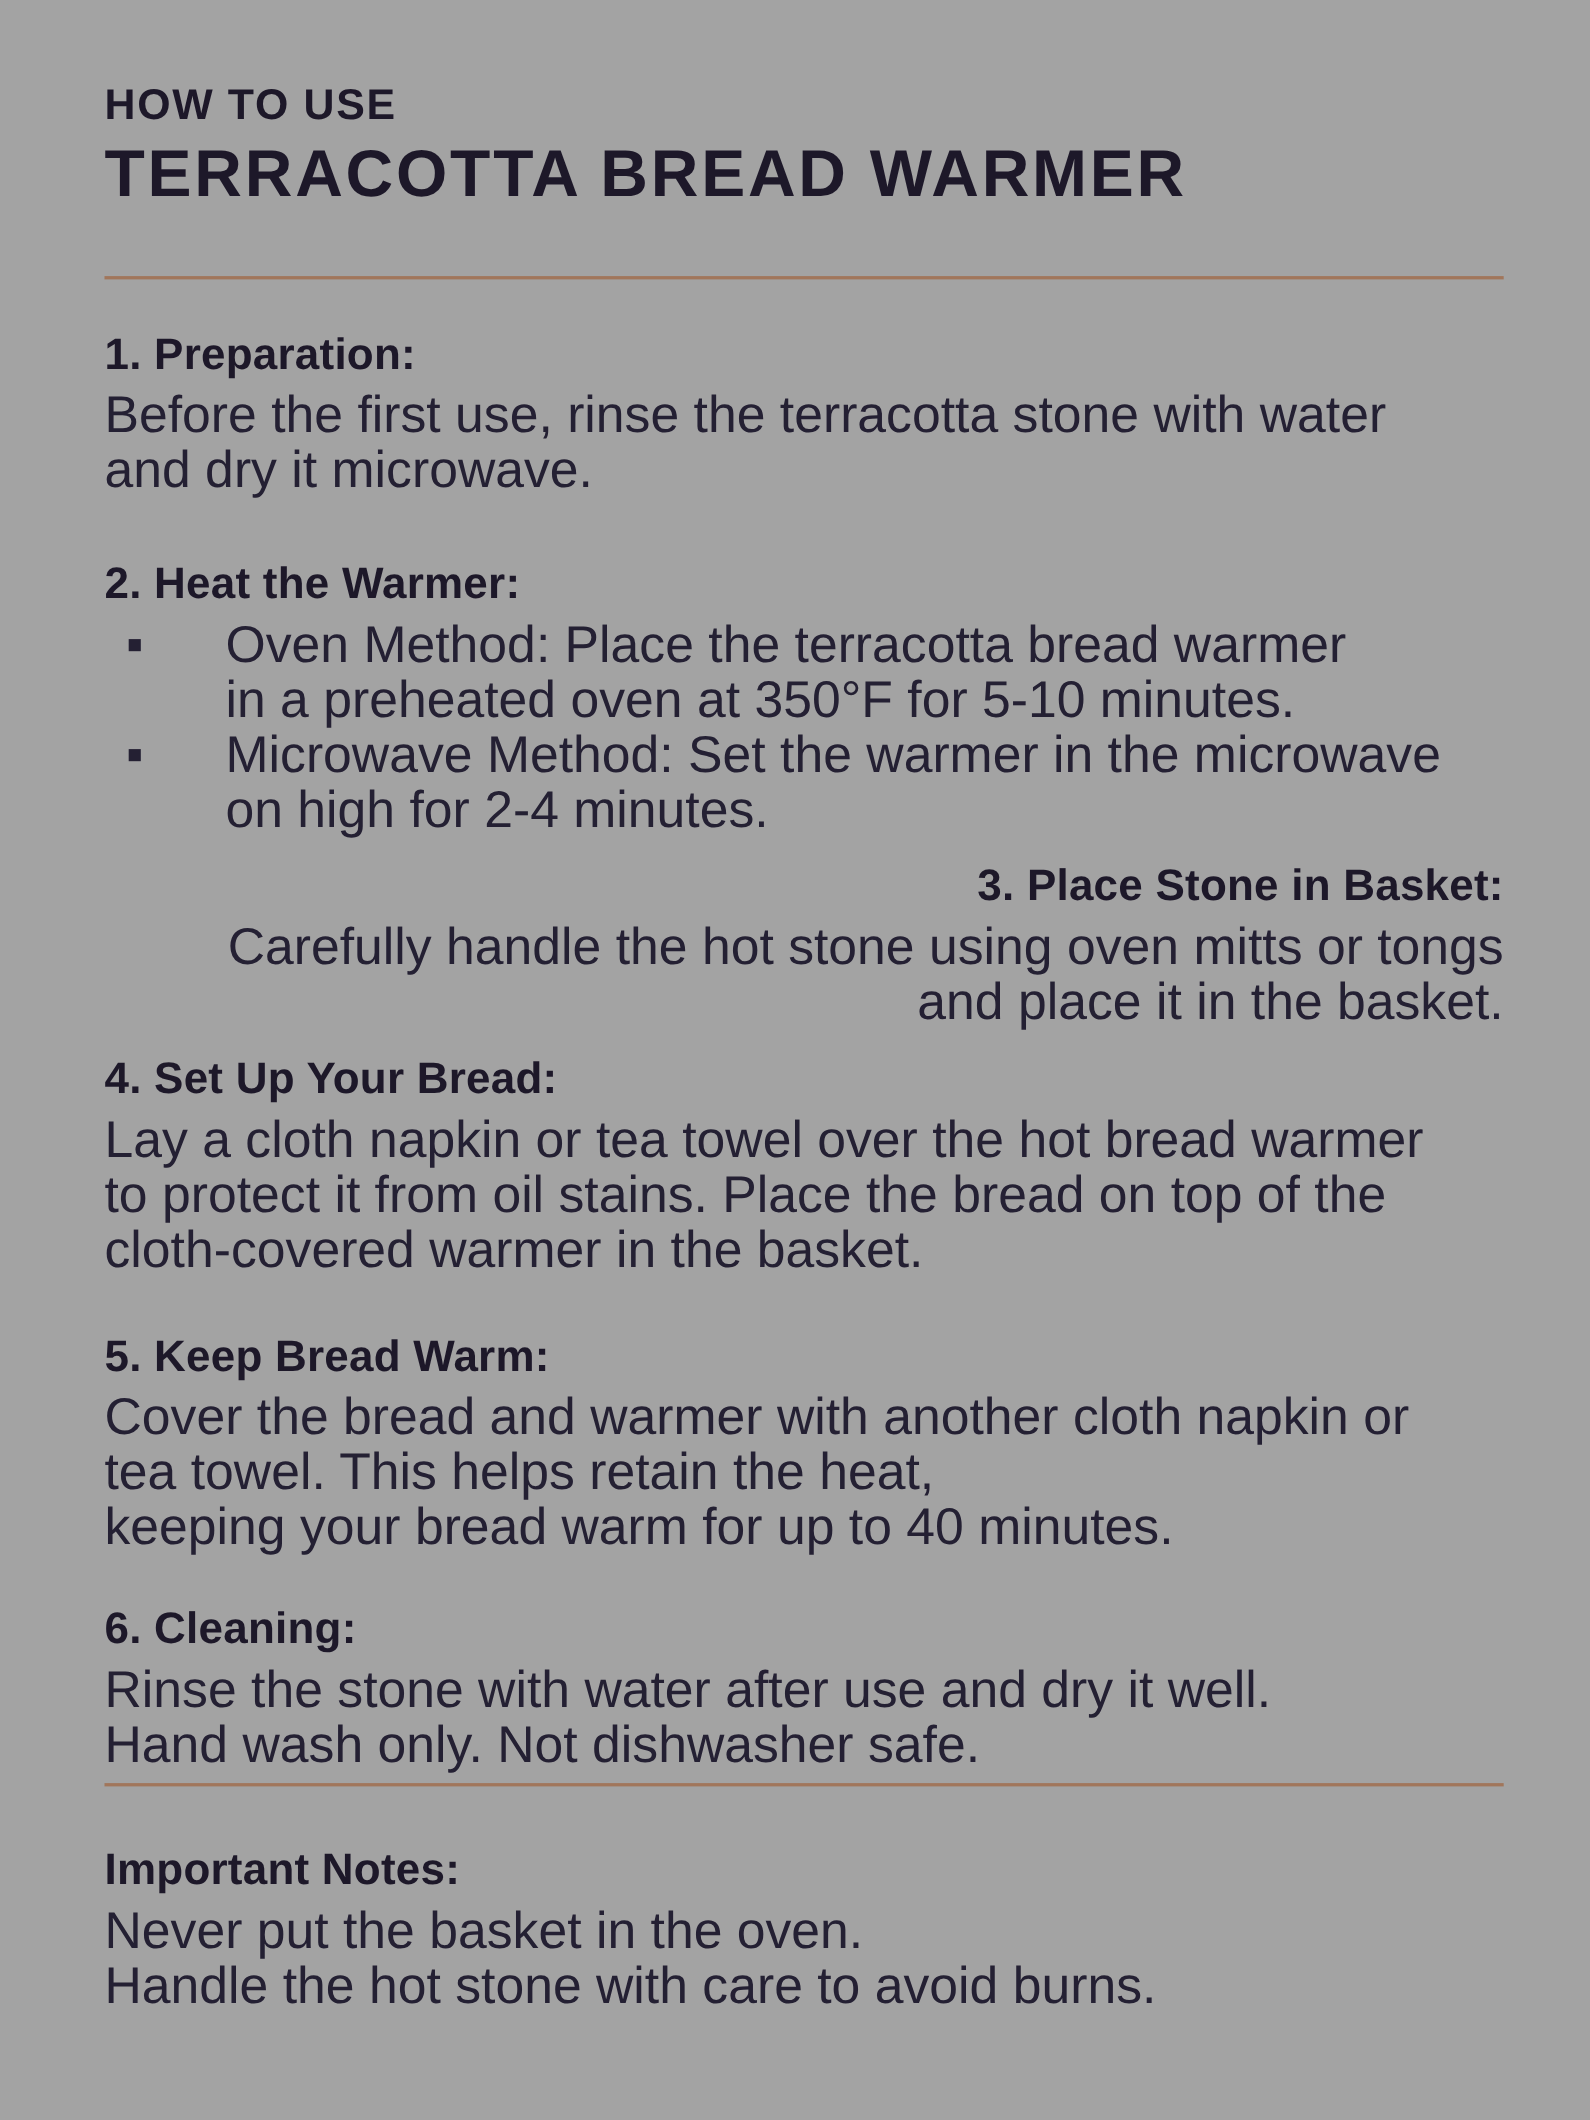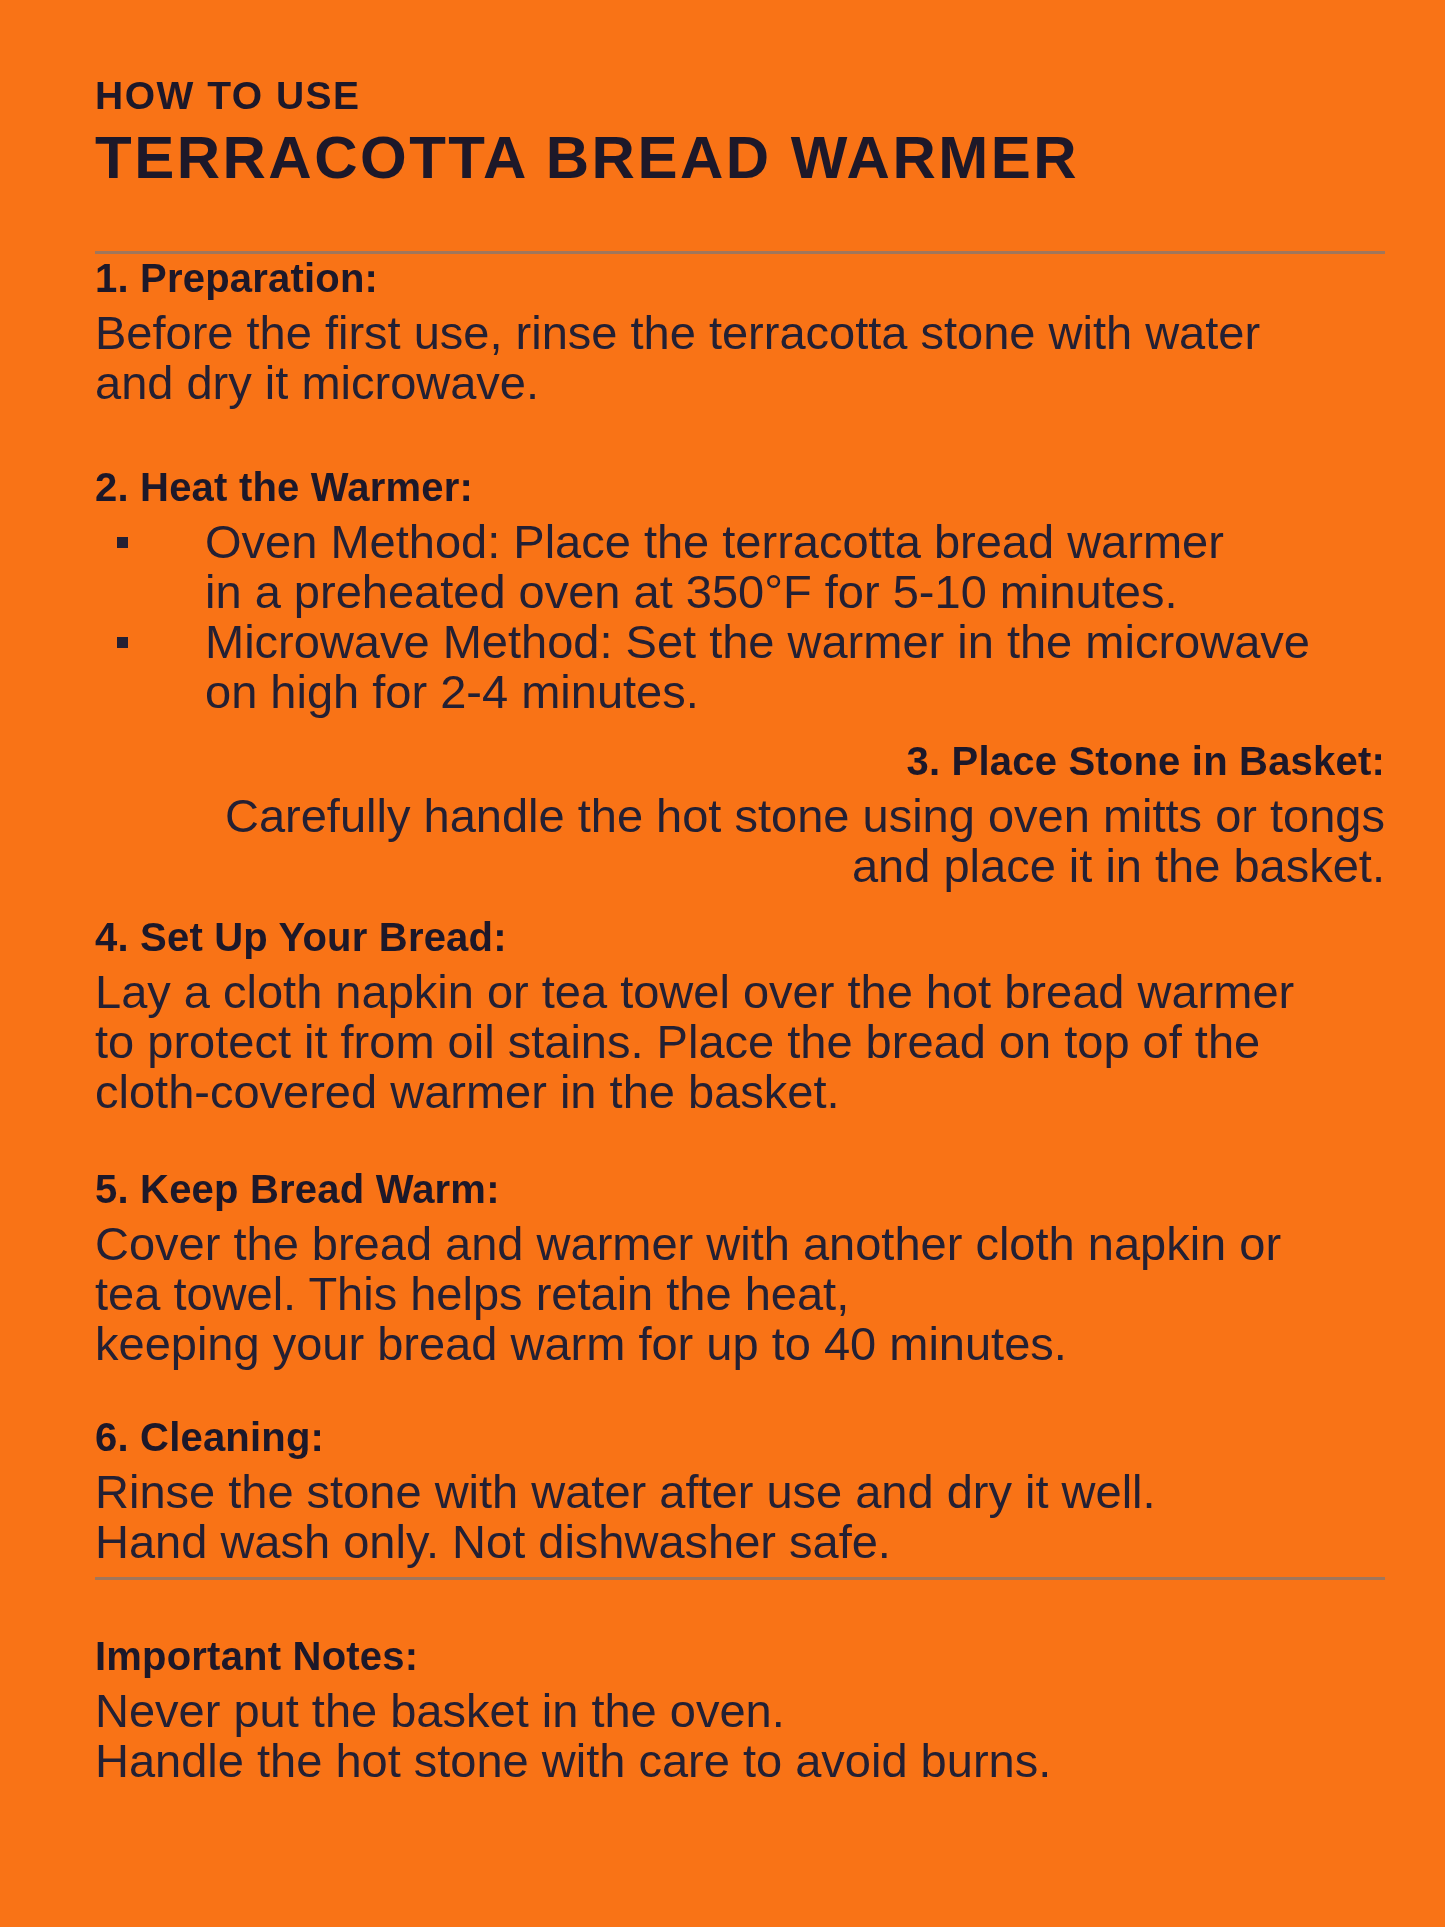--- a/index.html
+++ b/index.html
@@ -4,23 +4,23 @@
 <style>
   html, body {
     margin: 0;
     padding: 0;
     background: #ffffff;
   }
   .page {
     position: relative;
     width: 1445px;
     height: 1927px;
-    background: #f97316;
+    background: #a3a3a3;
     box-sizing: border-box;
-    padding: 72px 60px 40px 95px;
+    padding: 72px 78px 40px 95px;
     font-family: "Liberation Sans", "DejaVu Sans", sans-serif;
     color: #211c31;
     overflow: hidden;
   }
   .eyebrow {
     font-size: 39px;
     font-weight: 700;
     letter-spacing: 1.5px;
     line-height: 48px;
     color: #1d1829;
@@ -35,21 +35,21 @@
   }
   .divider {
     border: none;
     border-top: 3px solid #a1765b;
     margin: 57px 0 0 0;
   }
   .divider.bottom {
     margin-top: 10px;
   }
   section { margin: 0; }
-  .sec-1 { }
+  .sec-1 { margin-top: 44px; }
   .sec-2 { margin-top: 55px; }
   .sec-3 { margin-top: 20px; text-align: right; }
   .sec-4 { margin-top: 22px; }
   .sec-5 { margin-top: 48px; }
   .sec-6 { margin-top: 44px; }
   .sec-notes { margin-top: 52px; }
   h2 {
     font-size: 40px;
     font-weight: 700;
     line-height: 48px;

